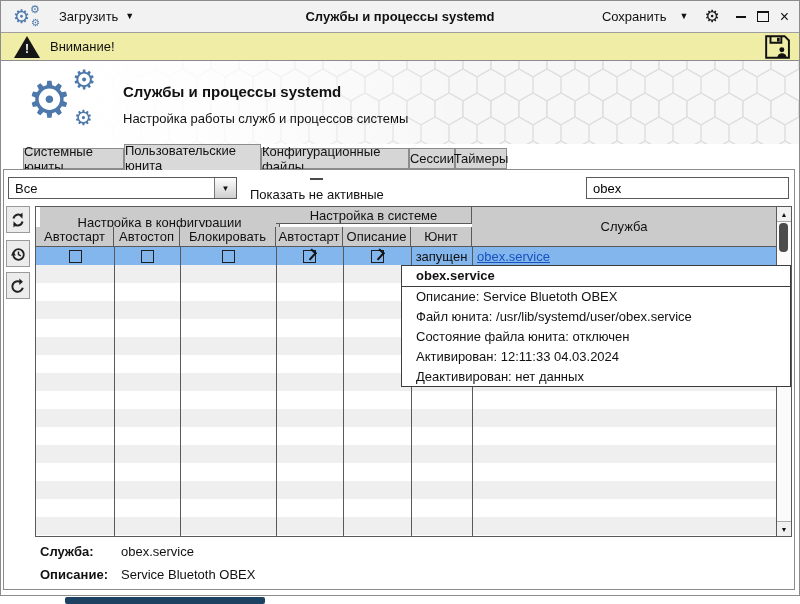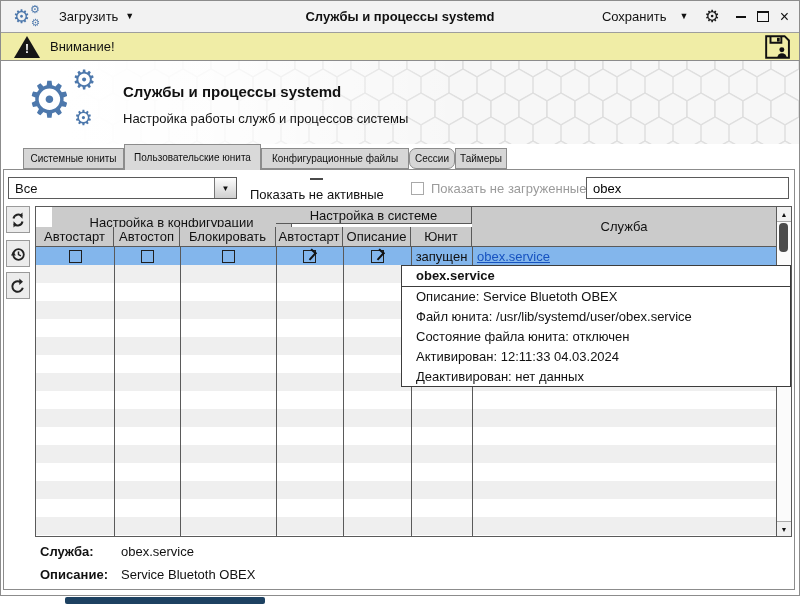--- a/index.html
+++ b/index.html
@@ -46,27 +46,27 @@
   .hero-logo{position:absolute;left:26px;top:6px;width:80px;height:70px;}
   .hero-logo .g1{font-size:50px;left:0;top:8px;}
   .hero-logo .g2{font-size:27px;left:45px;top:0;}
   .hero-logo .g3{font-size:21px;left:47px;top:40px;}
   .hero-text{position:absolute;left:122px;top:22px;}
   .hero-title{font-size:15px;font-weight:bold;}
   .hero-sub{margin-top:11px;font-size:13px;}
 
   
   .tab{position:absolute;box-sizing:border-box;background:#d6d6d6;border:1px solid #8c8c8c;
-       display:flex;align-items:center;justify-content:center;font-size:10px;cursor:default;}
+       display:flex;align-items:center;justify-content:center;font-size:13px;cursor:default;}
   .tab.inactive{top:147px;height:21px;}
   .tab.active{top:143px;height:26px;border-bottom:none;background:#d9d9d9;z-index:3;}
   .tab1{left:22px;width:101px;}
   .tab2{left:123px;width:137px;}
   .tab3{left:260px;width:148px;}
-  .tab4{left:408px;width:46px;border-radius:7px;}
+  .tab4{left:408px;width:46px;}
   .tab5{left:454px;width:52px;}
 
   
   .panel{position:absolute;left:2px;top:168px;width:790px;height:419px;border:1px solid #8c8c8c;
          background:#fff;z-index:2;}
 
   .combo{position:absolute;left:4px;top:7px;width:229px;height:22px;border:1px solid #5a5a5a;
          background:#fff;display:flex;align-items:center;box-sizing:border-box;}
   .combo-val{padding-left:6px;flex:1;}
   .combo-btn{width:21px;align-self:stretch;border-left:1px solid #777;
@@ -84,21 +84,21 @@
             border:1px solid #9a9a9a;box-sizing:border-box;display:flex;align-items:center;
             justify-content:center;}
   .tb1{top:36px;} .tb2{top:70px;} .tb3{top:102px;}
 
   
   .table{position:absolute;left:31px;top:36px;width:757px;height:331px;border:1px solid #5a5a5a;
          box-sizing:border-box;background:#fff;overflow:hidden;}
   .hcell{position:absolute;background:#cbcbcb;border-right:1px solid #5a5a5a;
          border-bottom:1px solid #5a5a5a;display:flex;align-items:center;justify-content:center;
          box-sizing:border-box;font-size:13px;}
-  .hg1{left:16px;top:0;width:240px;height:32px;}
+  .hg1{left:4px;top:0;width:240px;height:32px;}
   .hg2{left:240px;top:0;width:196px;height:17px;}
   .hsvc{left:436px;top:0;width:304px;height:40px;border-right:none;}
   .hc1{left:0;top:20px;width:78px;height:20px;}
   .hc2{left:78px;top:20px;width:66px;height:20px;}
   .hc3{left:144px;top:20px;width:96px;height:20px;}
   .hc4{left:240px;top:20px;width:67px;height:20px;}
   .hc5{left:307px;top:20px;width:68px;height:20px;}
   .hc6{left:375px;top:20px;width:61px;height:20px;}
 
   .selrow{position:absolute;left:0;top:40px;width:740px;height:24px;background:#83b6ec;}
@@ -235,24 +235,20 @@
       <div class="combo">
         <span class="combo-val">Все</span>
         <span class="combo-btn">
           <span>▼</span>
         </span>
       </div>
       <div class="filter-check fc1">
         <span class="cbox"></span>
         <span>Показать не активные</span>
       </div>
-      <div class="filter-check fc2">
-        <span class="cbox"></span>
-        <span>Показать не загруженные</span>
-      </div>
       <input class="search" value="obex" style="">
 
       <div class="tool-btn tb1">
         <svg width="16" height="16" viewBox="0 0 16 16" fill="none" stroke="#222" stroke-width="2">
           <path d="M3.5 6.5 A5 5 0 0 1 12 4"></path>
           <path d="M12.5 9.5 A5 5 0 0 1 4 12"></path>
           <polygon points="12.5,0.5 12.5,6.8 9.2,3.6" fill="#222" stroke="none"></polygon>
           <polygon points="3.5,15.5 3.5,9.2 6.8,12.4" fill="#222" stroke="none"></polygon>
         </svg>
       </div>

